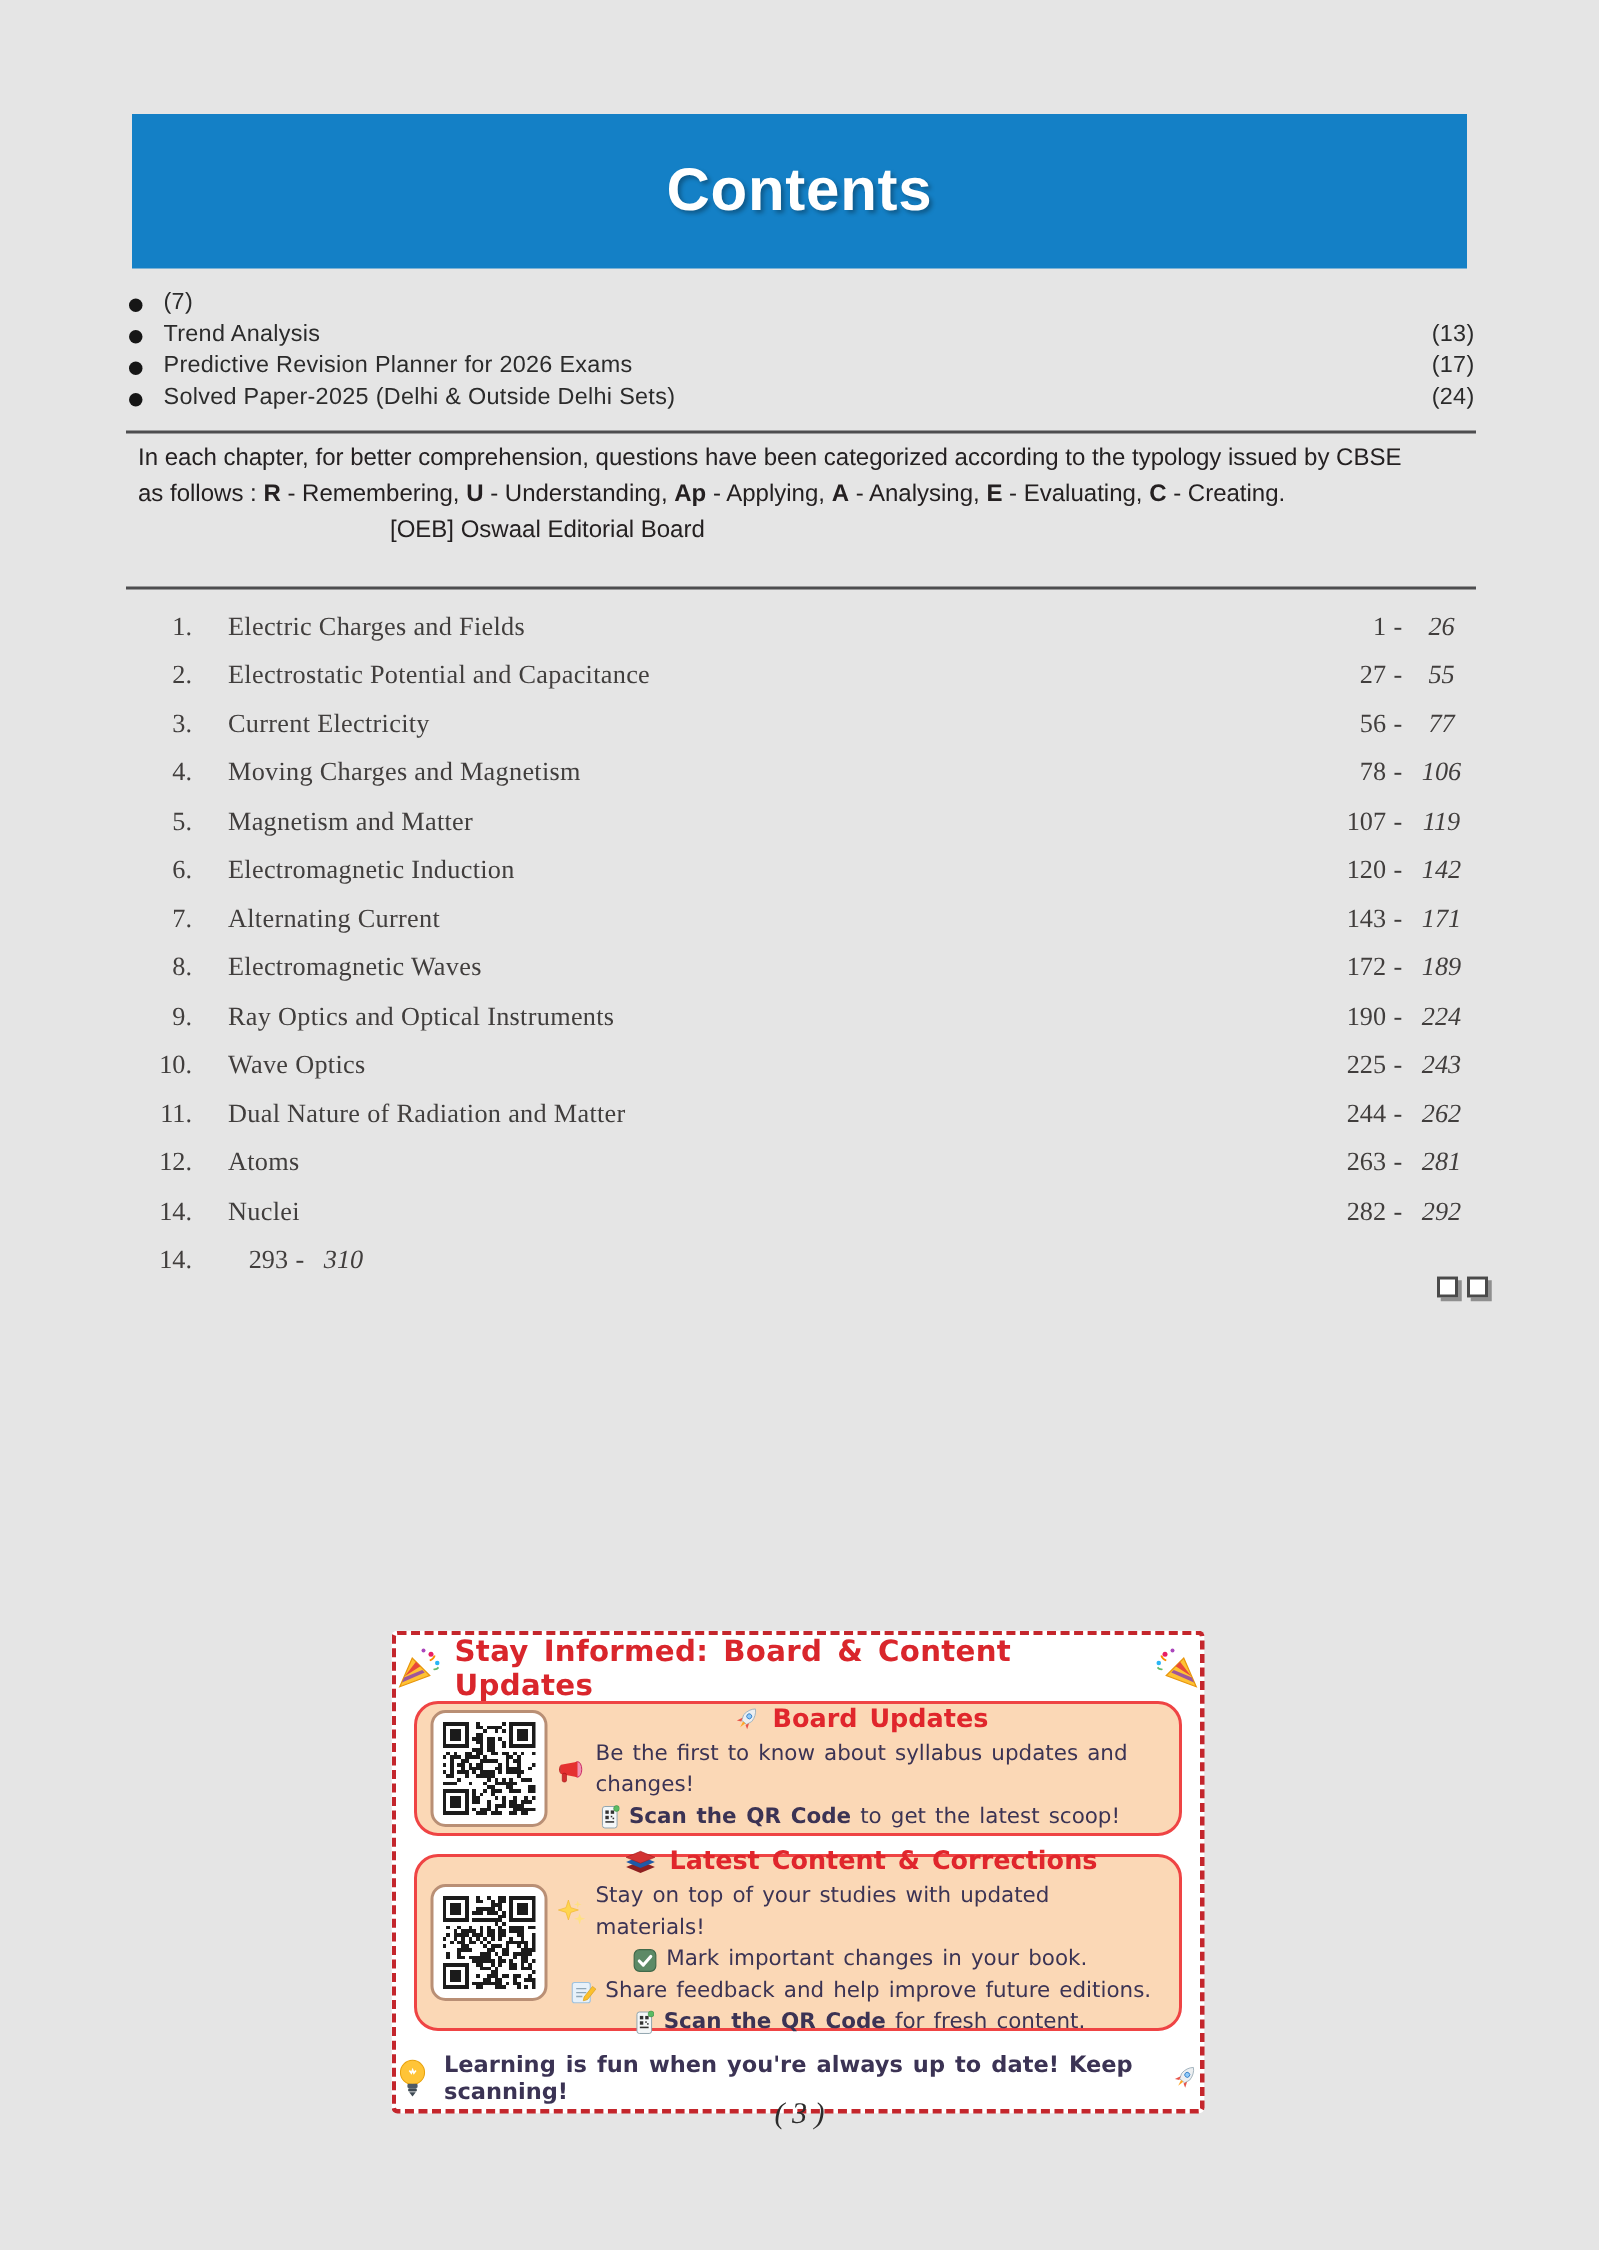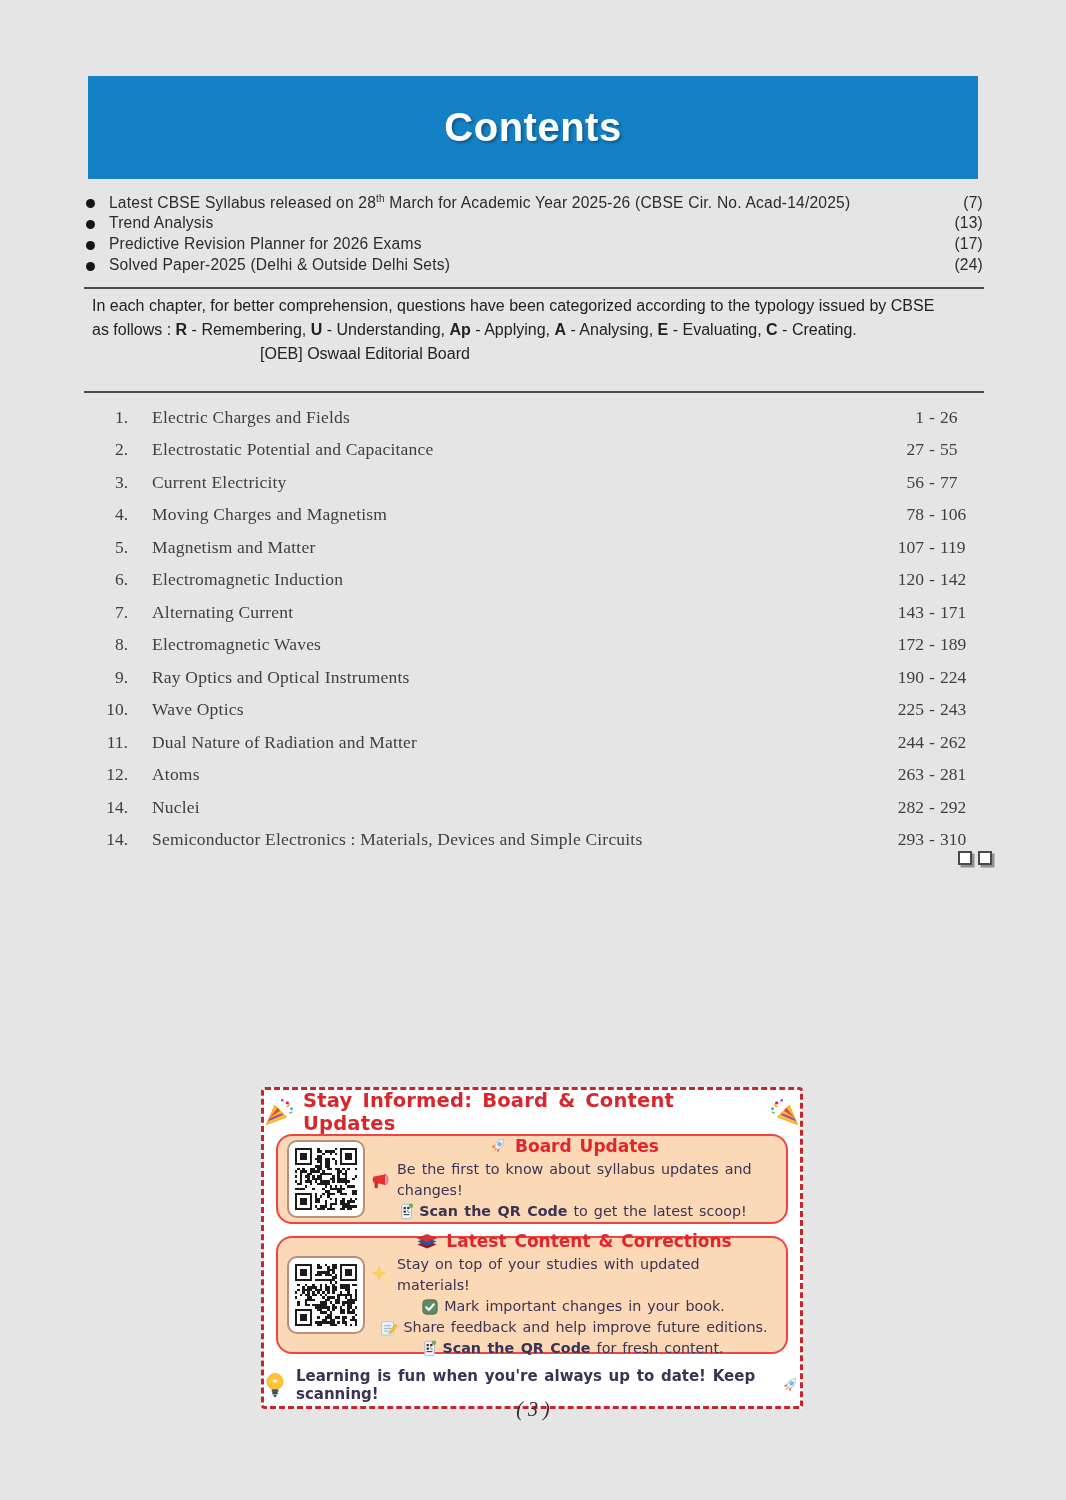--- a/index.html
+++ b/index.html
@@ -30,21 +30,21 @@
   .note-indent { padding-left:168px; }
 
   
   .chapters { position:absolute; left:98px; top:401px; width:884px;
     font-family:"Liberation Serif", serif; font-size:17.5px; color:#413E3D; }
   .ch-row { display:flex; align-items:center; height:32.5px; }
   .ch-no { flex:none; width:30px; text-align:right; margin-right:24px; }
   .ch-title { flex:1; letter-spacing:.2px; white-space:nowrap; }
   .ch-from { flex:none; width:40px; text-align:right; }
   .ch-dash { flex:none; width:16px; text-align:center; }
-  .ch-to { flex:none; width:42px; text-align:left; }
+  .ch-to { flex:none; width:42px; text-align:center;font-style:italic; }
 
   .end-marker { position:absolute; top:851px; right:92px; display:flex; gap:6px; }
   .sq { width:10px; height:10px; background:#fff; border:2px solid #4a4a4a; box-shadow:2.5px 2.5px 0 #8f8f8f; }
 
   
   .updates-box { position:absolute; left:261px; top:1087px; width:542px; box-sizing:border-box;
     border:3px dashed #C4262C; border-radius:4px; background:#fff; }
   .ub-title { height:44px; display:flex; align-items:center; justify-content:center; gap:9px;
     color:#D9262C; font-family:"DejaVu Sans", sans-serif; font-weight:bold; font-size:19.5px;
     letter-spacing:.2px; word-spacing:3px; }
@@ -76,21 +76,20 @@
 
 <div class="page">
 
   <div class="header-banner">
     <span class="header-title">Contents</span>
   </div>
 
   <div class="front-matter">
       <div class="fm-row">
         <span class="fm-bullet"></span>
-        <span class="fm-label">Latest CBSE Syllabus released on 28<sup>th</sup> March for Academic Year 2025-26 (CBSE Cir. No. Acad-14/2025)</span>
         <span class="fm-page">(7)</span>
       </div>
       <div class="fm-row">
         <span class="fm-bullet"></span>
         <span class="fm-label">Trend Analysis</span>
         <span class="fm-page">(13)</span>
       </div>
       <div class="fm-row">
         <span class="fm-bullet"></span>
         <span class="fm-label">Predictive Revision Planner for 2026 Exams</span>
@@ -200,21 +199,20 @@
       </div>
       <div class="ch-row">
         <span class="ch-no">14.</span>
         <span class="ch-title">Nuclei</span>
         <span class="ch-from">282</span>
         <span class="ch-dash">-</span>
         <span class="ch-to">292</span>
       </div>
       <div class="ch-row">
         <span class="ch-no">14.</span>
-        <span class="ch-title">Semiconductor Electronics : Materials, Devices and Simple Circuits</span>
         <span class="ch-from">293</span>
         <span class="ch-dash">-</span>
         <span class="ch-to">310</span>
       </div>
     </div>
 
   <div class="end-marker">
     <span class="sq"></span>
     <span class="sq"></span>
   </div>

